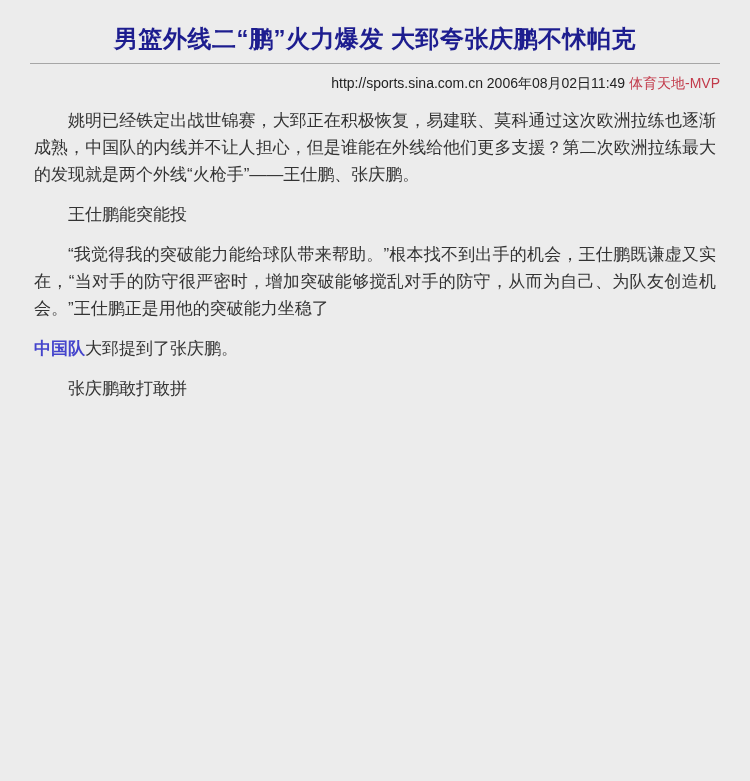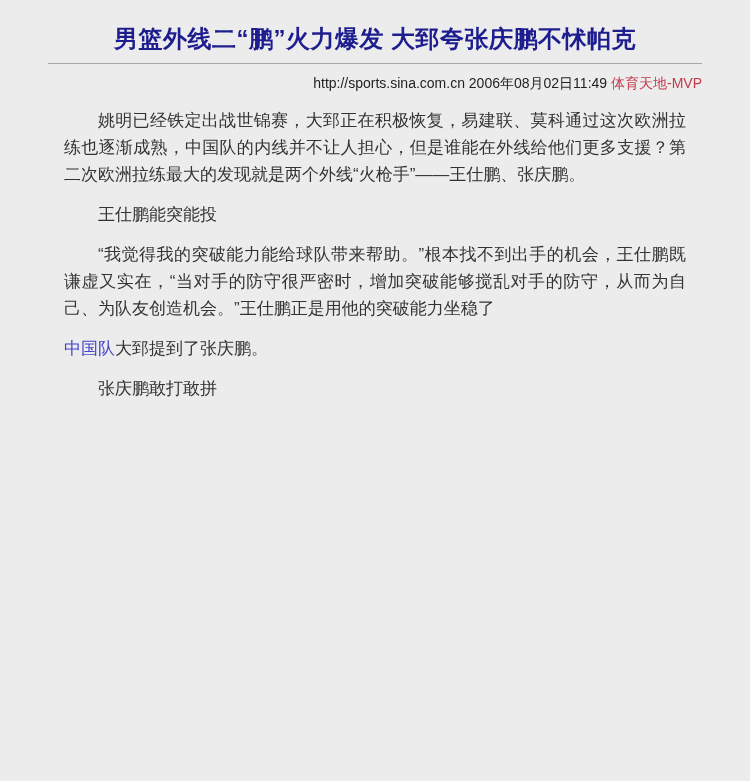--- a/index.html
+++ b/index.html
@@ -7,21 +7,21 @@
     padding: 0;
   }
   body {
     width: 750px;
     height: 781px;
     background: #ececec;
     font-family: "Liberation Sans", "DejaVu Sans", sans-serif;
     overflow: hidden;
   }
   .page {
-    padding: 0 48px;
+    padding: 0 30px;
   }
   .article-title {
     margin: 24px 0 0 0;
     text-align: center;
     font-size: 24px;
     line-height: 30px;
     font-weight: bold;
     color: #1d1d8f;
     letter-spacing: 0.5px;
   }
@@ -41,30 +41,31 @@
   .source-name {
     color: #c23a4a;
   }
   .article-body {
     margin-top: 14px;
   }
   .article-body p {
     font-size: 17px;
     line-height: 27px;
     color: #333333;
-    margin: 13px 16px;
+    margin: 13px 4px;
     text-align: justify;
   }
   .indent {
     text-indent: 2em;
   }
   .inline-link {
     color: #4444cc;
     text-decoration: none;
     cursor: pointer;
+    font-weight: bold;
   }
 </style>
 </head>
 <body>
 
 <div class="page">
 
   <h1 class="article-title">男篮外线二“鹏”火力爆发 大郅夸张庆鹏不怵帕克</h1>
 
   <hr class="divider">

